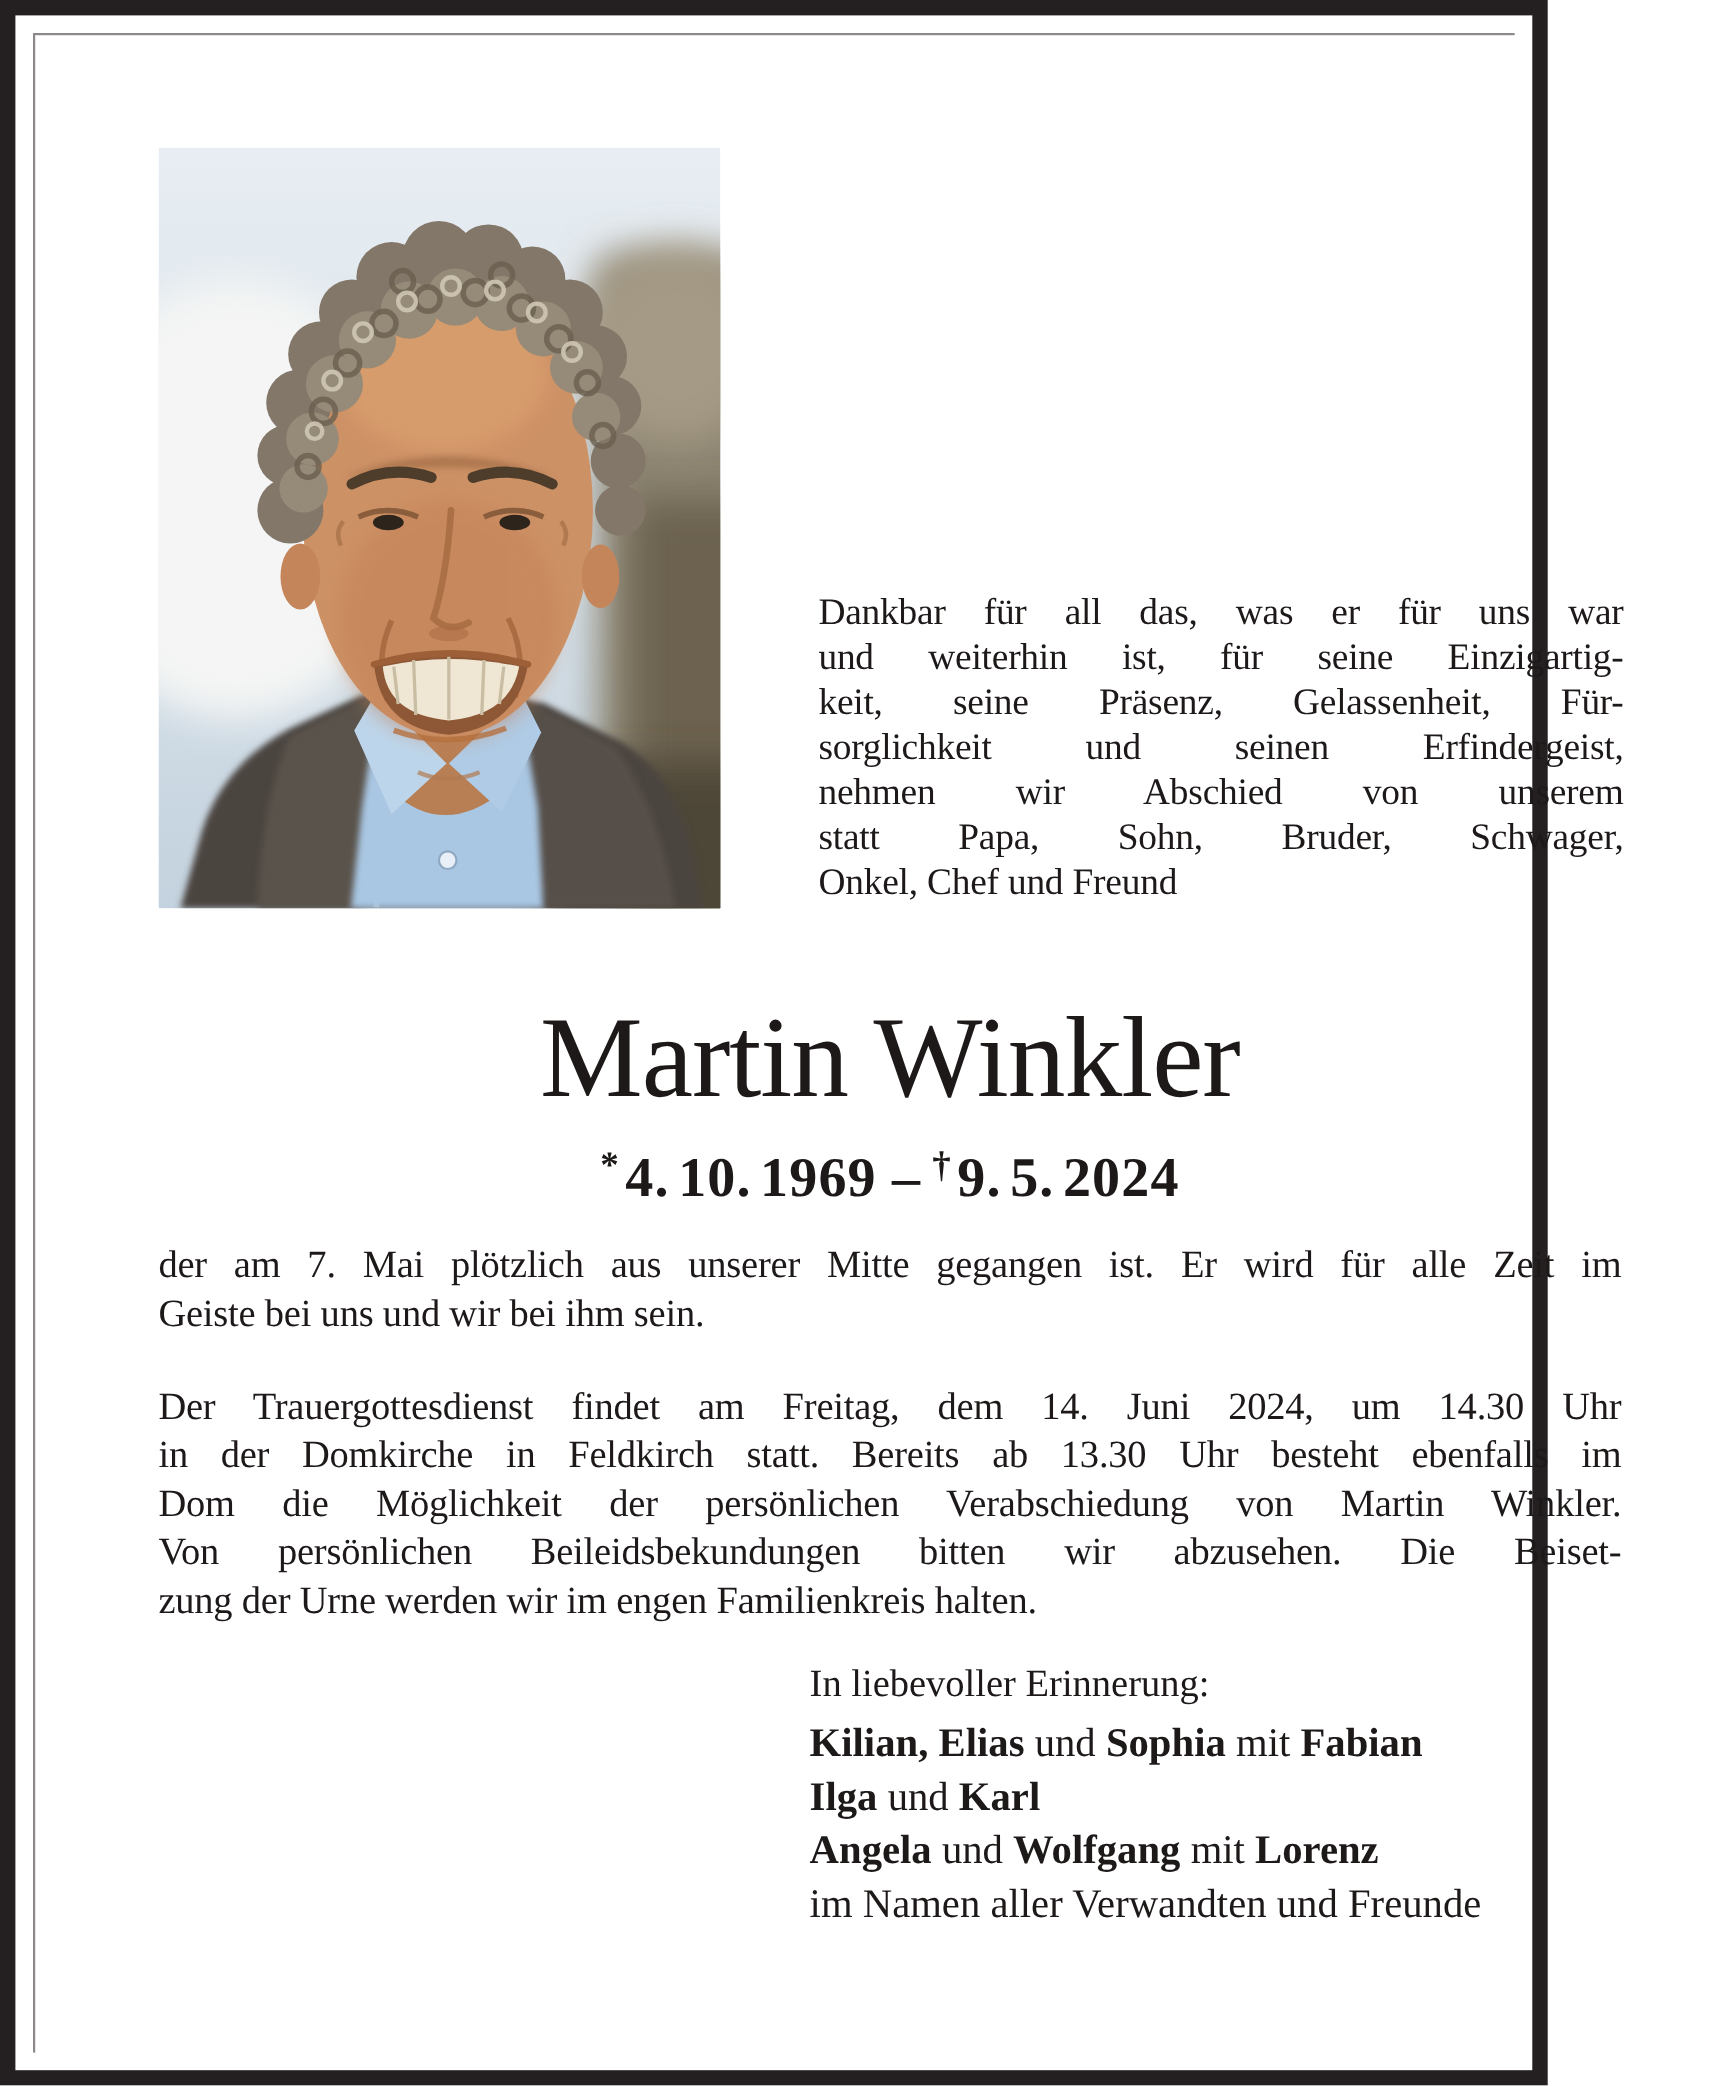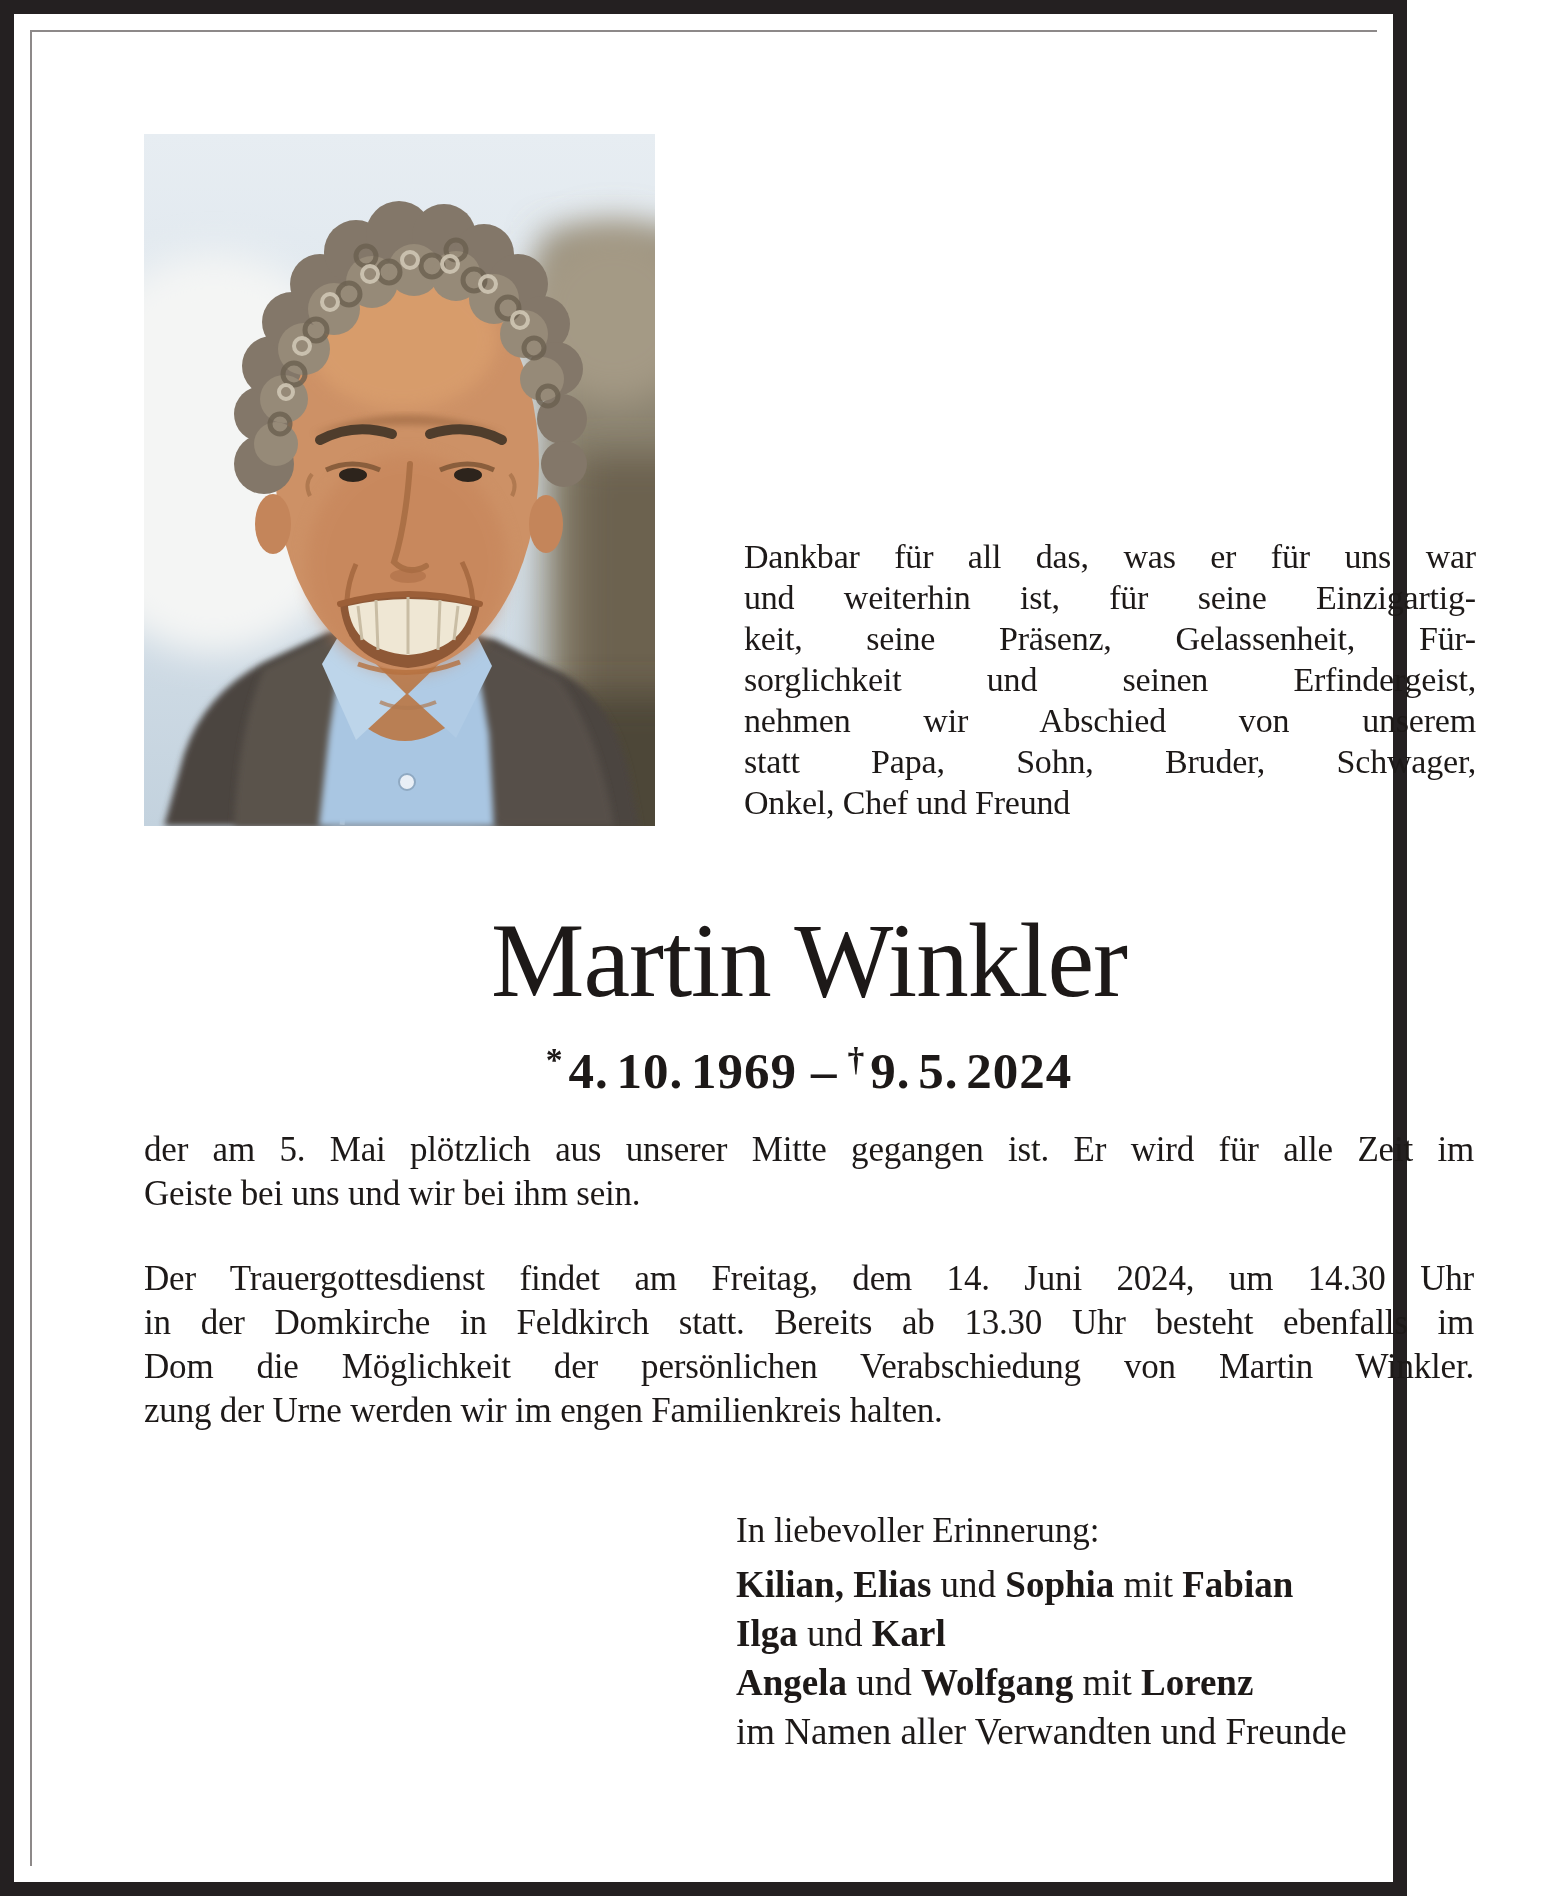--- a/index.html
+++ b/index.html
@@ -238,28 +238,29 @@
         <div>Onkel, Chef und Freund</div>
       </div>
 
     <h1 class="abs name">Martin Winkler</h1>
 
     <div class="abs dates">
       <span class="sym">*</span><span>4. 10. 1969</span><span class="dash">–</span><span class="sym">†</span><span>9. 5. 2024</span>
     </div>
 
     <div class="abs para p1">
-        <div class="just">der am 5. Mai plötzlich aus unserer Mitte gegangen ist. Er wird für alle Zeit im</div>
+        <div class="just">der am 7. Mai plötzlich aus unserer Mitte gegangen ist. Er wird für alle Zeit im</div>
         <div>Geiste bei uns und wir bei ihm sein.</div>
       </div>
 
     <div class="abs para p2">
         <div class="just">Der Trauergottesdienst findet am Freitag, dem 14. Juni 2024, um 14.30 Uhr</div>
         <div class="just">in der Domkirche in Feldkirch statt. Bereits ab 13.30 Uhr besteht ebenfalls im</div>
         <div class="just">Dom die Möglichkeit der persönlichen Verabschiedung von Martin Winkler.</div>
+        <div class="just">Von persönlichen Beileidsbekundungen bitten wir abzusehen. Die Beiset-</div>
         <div>zung der Urne werden wir im engen Familienkreis halten.</div>
       </div>
 
     <div class="abs rem-heading">In liebevoller Erinnerung:</div>
     <div class="abs rem-names">
         <div><b>Kilian, Elias</b><span> und </span><b>Sophia</b><span> mit </span><b>Fabian</b></div>
         <div><b>Ilga</b><span> und </span><b>Karl</b></div>
         <div><b>Angela</b><span> und </span><b>Wolfgang</b><span> mit </span><b>Lorenz</b></div>
         <div><span>im Namen aller Verwandten und Freunde</span></div>
       </div>

